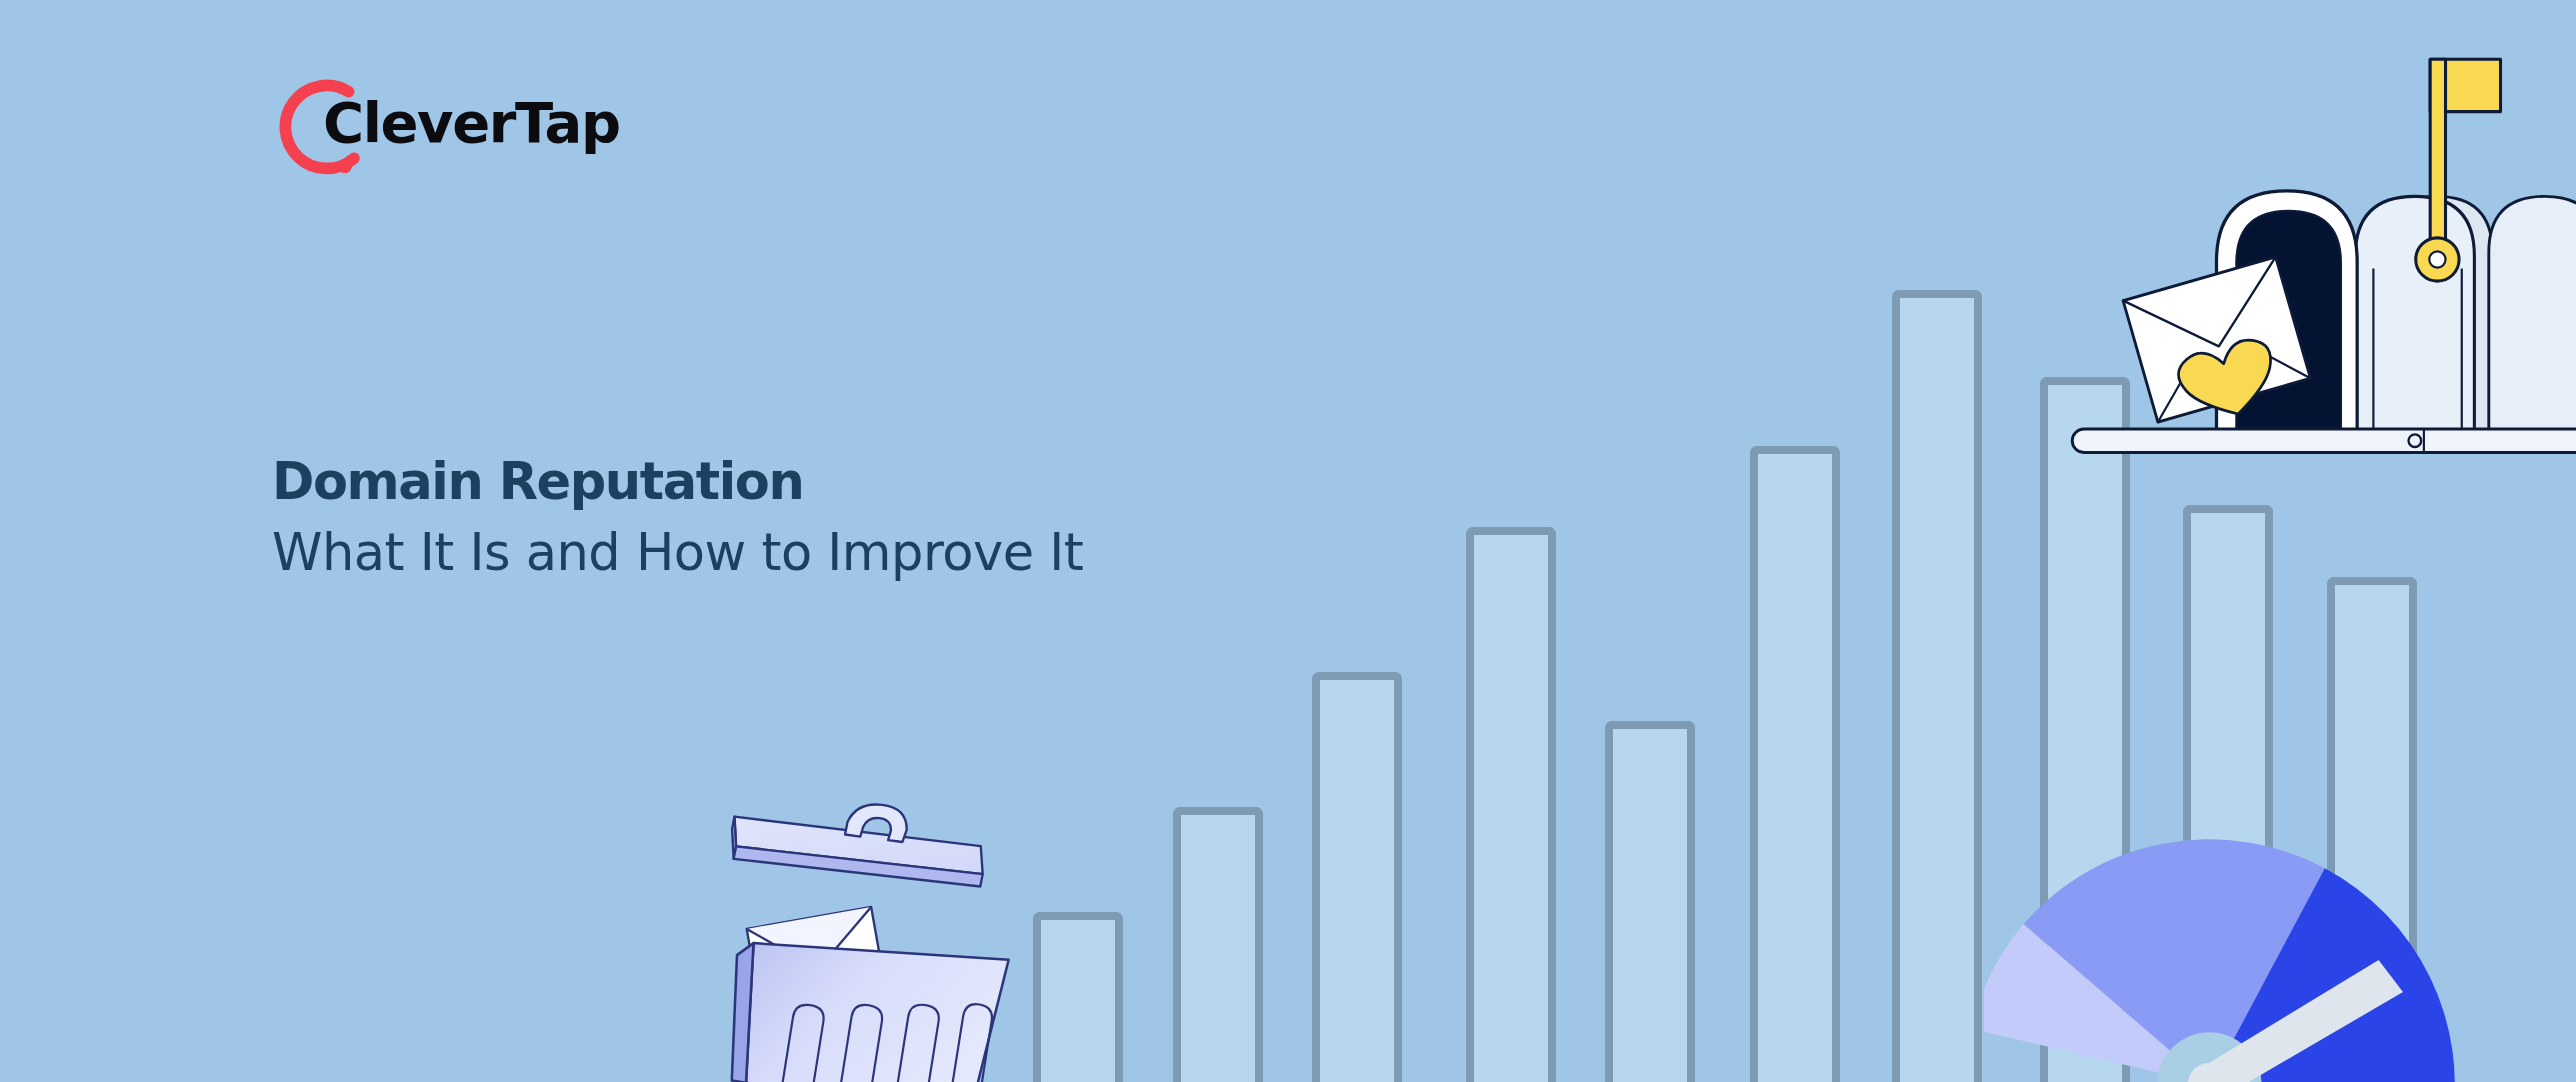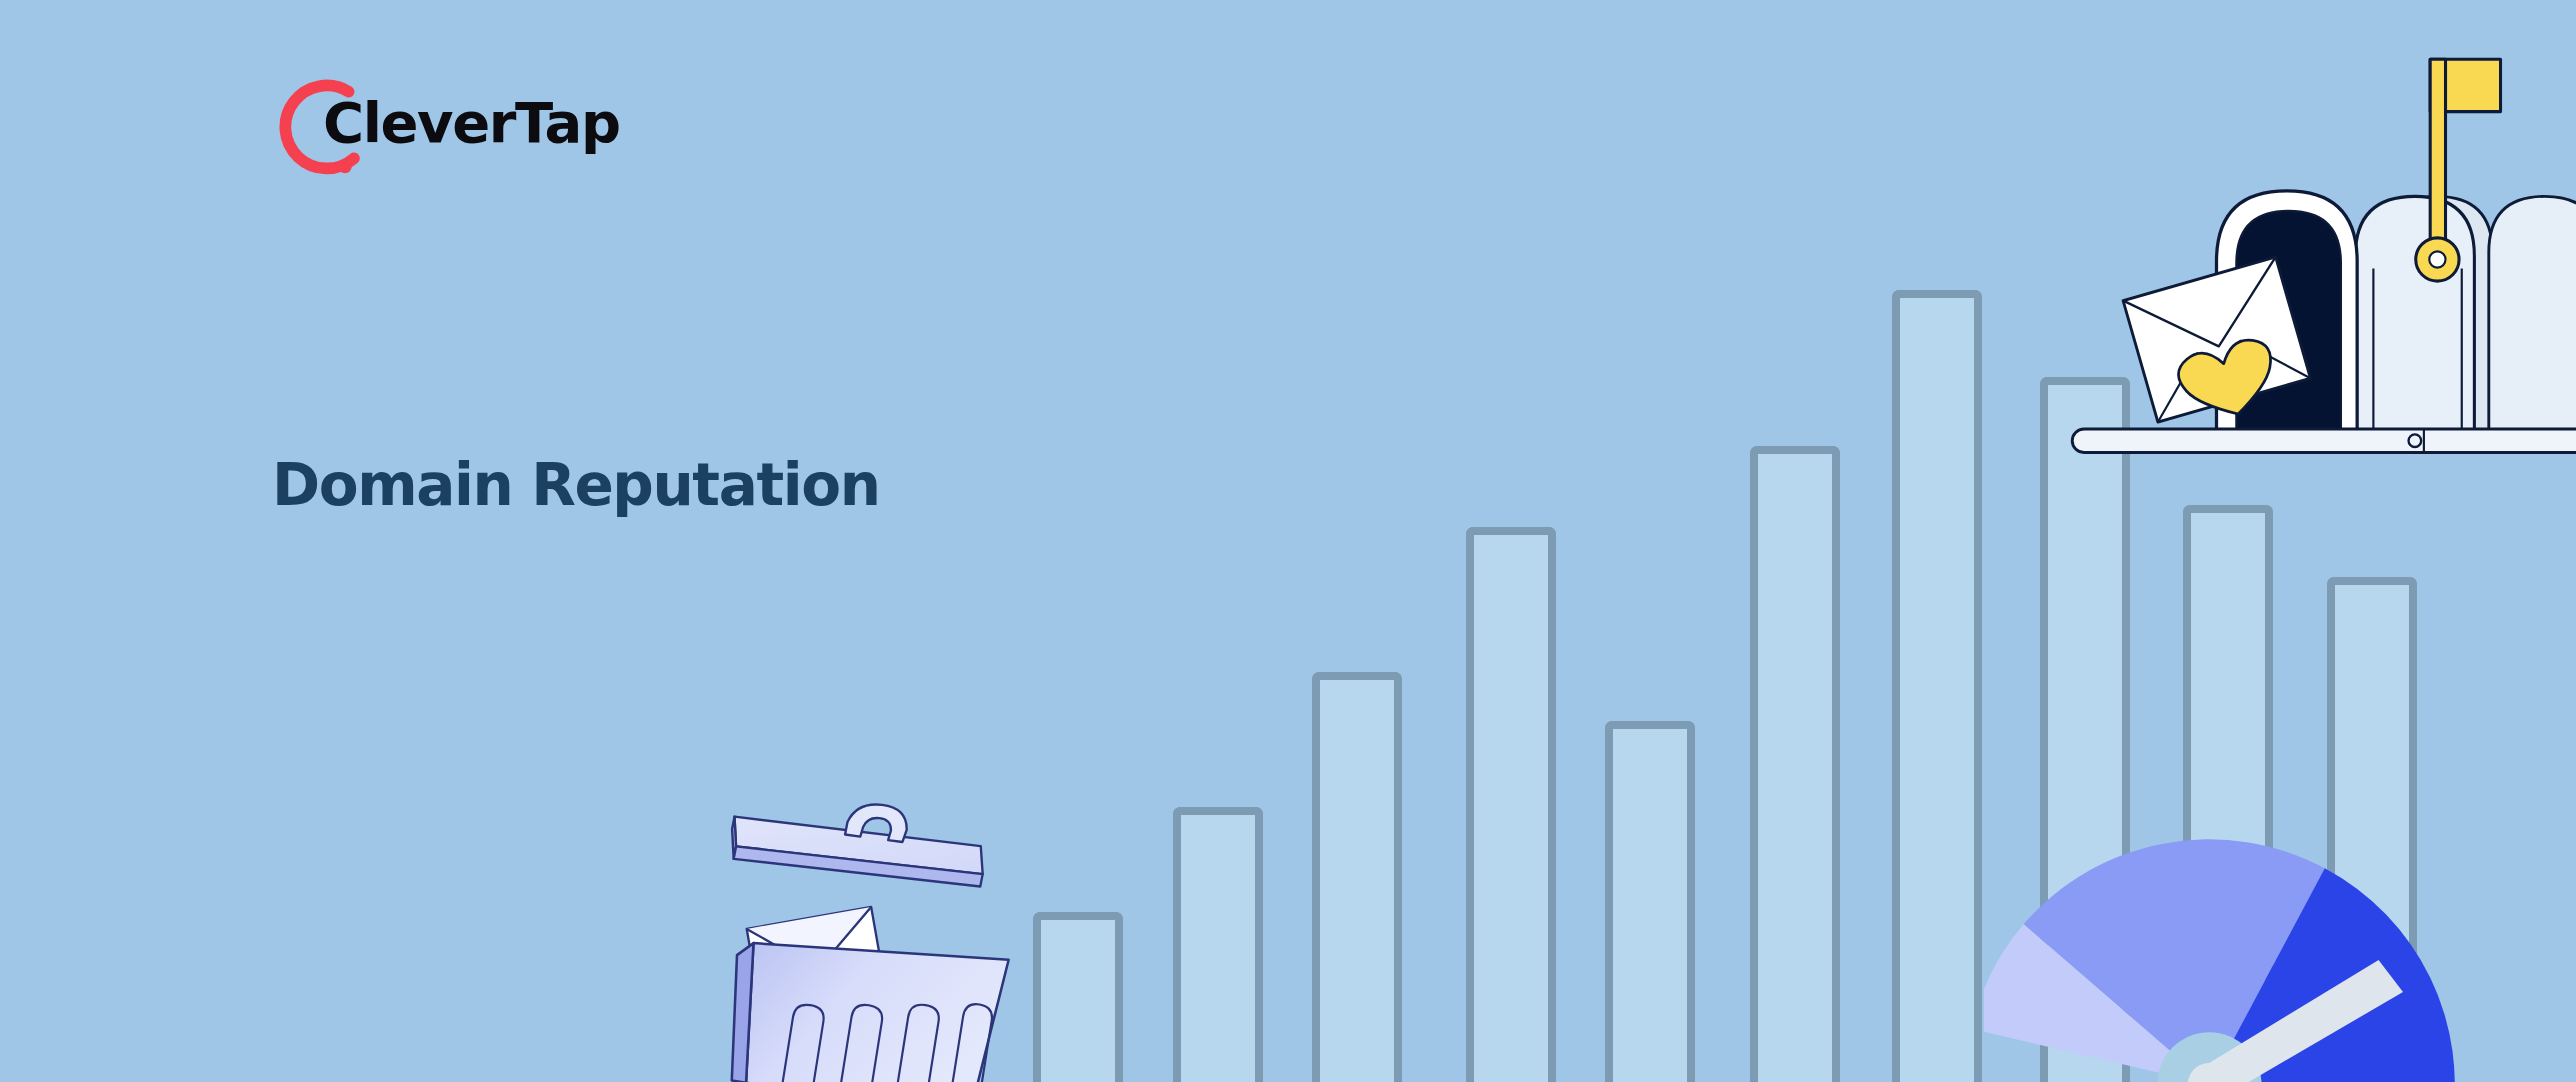--- a/index.html
+++ b/index.html
@@ -62,21 +62,21 @@
   }
 
   
   #heading-block {
     position: absolute;
     left: 272px;
     top: 455px;
     width: 1173px;
   }
   #page-title {
-    font-size: 58px;
+    font-size: 51px;
     font-weight: 700;
     color: #1b4060;
     letter-spacing: -1.4px;
     line-height: 1.05;
     white-space: nowrap;
     font-family: "DejaVu Sans", sans-serif;
   }
   #page-subtitle {
     margin-top: 16px;
     font-size: 51px;
@@ -238,16 +238,17 @@
   <div id="logo-block">
     <svg id="logo-mark" viewBox="0 0 112 112">
       <path d="M86 14 A46 46 0 1 0 92 88" fill="none" stroke="#f5414f" stroke-width="13" stroke-linecap="round"></path>
       <circle cx="82" cy="97" r="7.5" fill="#f5414f"></circle>
     </svg>
     <div id="logo-wordmark">CleverTap</div>
   </div>
 
   <div id="heading-block">
     <h1 id="page-title">Domain Reputation</h1>
+    <h2 id="page-subtitle">What It Is and How to Improve It</h2>
   </div>
 
 </div>
 
 
 </body></html>

